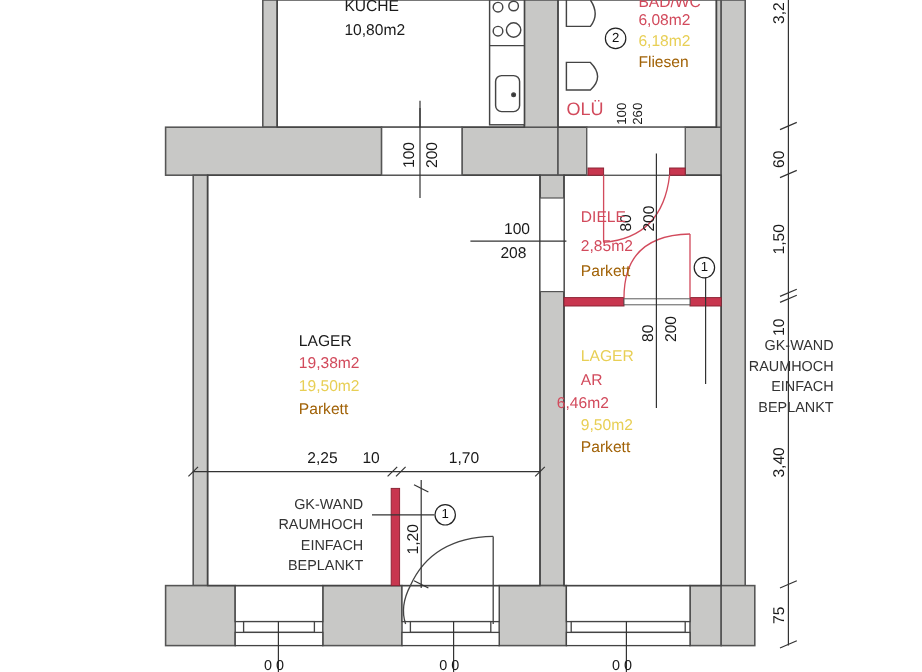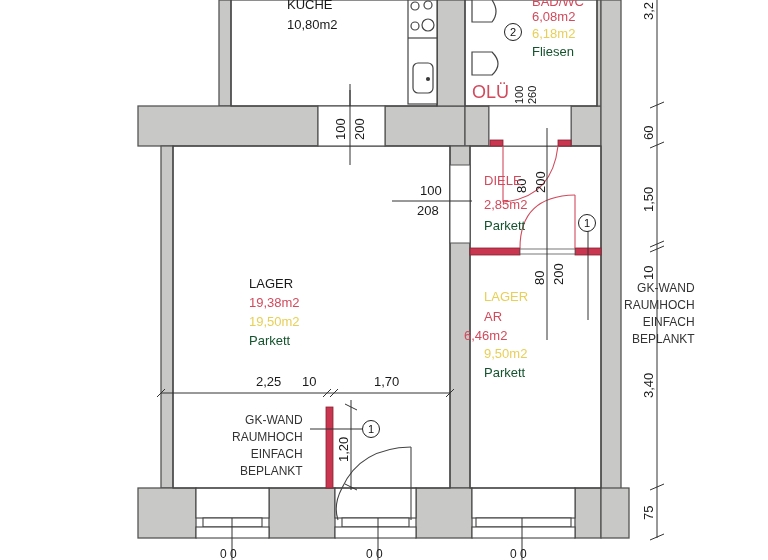--- a/index.html
+++ b/index.html
@@ -1,21 +1,21 @@
 <!DOCTYPE html>
 <html><head>
 <meta charset="utf-8">
 <style>
   html, body { margin: 0; padding: 0; background: #ffffff; }
   body { width: 768px; height: 560px; position: relative; overflow: hidden; font-family: "Liberation Sans", "DejaVu Sans", sans-serif; }
   #plan { position: absolute; left: 0; top: 0; width: 768px; height: 560px; }
   .lbl { position: absolute; font-size: 13px; line-height: 16px; color: #1a1a1a; white-space: nowrap; }
   .red { color: #d24a5c; }
   .yel { color: #e8cf55; }
-  .blk { color: #14532d; }
+  .blk { color: #a16207; }
   .vert { position: absolute; font-size: 13px; color: #1a1a1a; transform: rotate(-90deg); transform-origin: left top; white-space: nowrap; }
   .stack { display: block; text-align: right; }
   .circle { position: absolute; width: 16px; height: 16px; border: 1.5px solid #222; border-radius: 50%; font-size: 11px; line-height: 16px; text-align: center; background: #fff; color: #111; }
 </style>
 </head>
 <body>
 
 <svg id="plan" viewBox="0 0 768 560" xmlns="http://www.w3.org/2000/svg">
   <g fill="#c8c8c6" stroke="#555" stroke-width="1.3">
 
@@ -137,21 +137,21 @@
 </svg>
 
 <div class="lbl" style="left:287px;top:-3px;">KÜCHE</div>
 <div class="lbl" style="left:287px;top:17px;">10,80m2</div>
 
 <div class="lbl red" style="left:532px;top:-6px;">BAD/WC</div>
 <div class="lbl red" style="left:532px;top:9px;">6,08m2</div>
 <div class="lbl yel" style="left:532px;top:26px;">6,18m2</div>
 <div class="lbl blk" style="left:532px;top:44px;">Fliesen</div>
 <div class="circle" style="left:504px;top:23px;">2</div>
-<div class="lbl red" style="left:472px;top:84px;font-size:18px;">OLÜ</div>
+<div class="lbl red" style="left:472px;top:84px;font-size:15px;">OLÜ</div>
 <div class="vert yel" style="left:513px;top:104px;font-size:11px;">100</div>
 <div class="vert yel" style="left:526px;top:104px;font-size:11px;">260</div>
 
 <div class="vert" style="left:333px;top:140px;">100</div>
 <div class="vert" style="left:352px;top:140px;">200</div>
 
 <div class="lbl" style="left:420px;top:183px;">100</div>
 <div class="lbl" style="left:417px;top:203px;">208</div>
 
 <div class="vert" style="left:514px;top:193px;">80</div>

